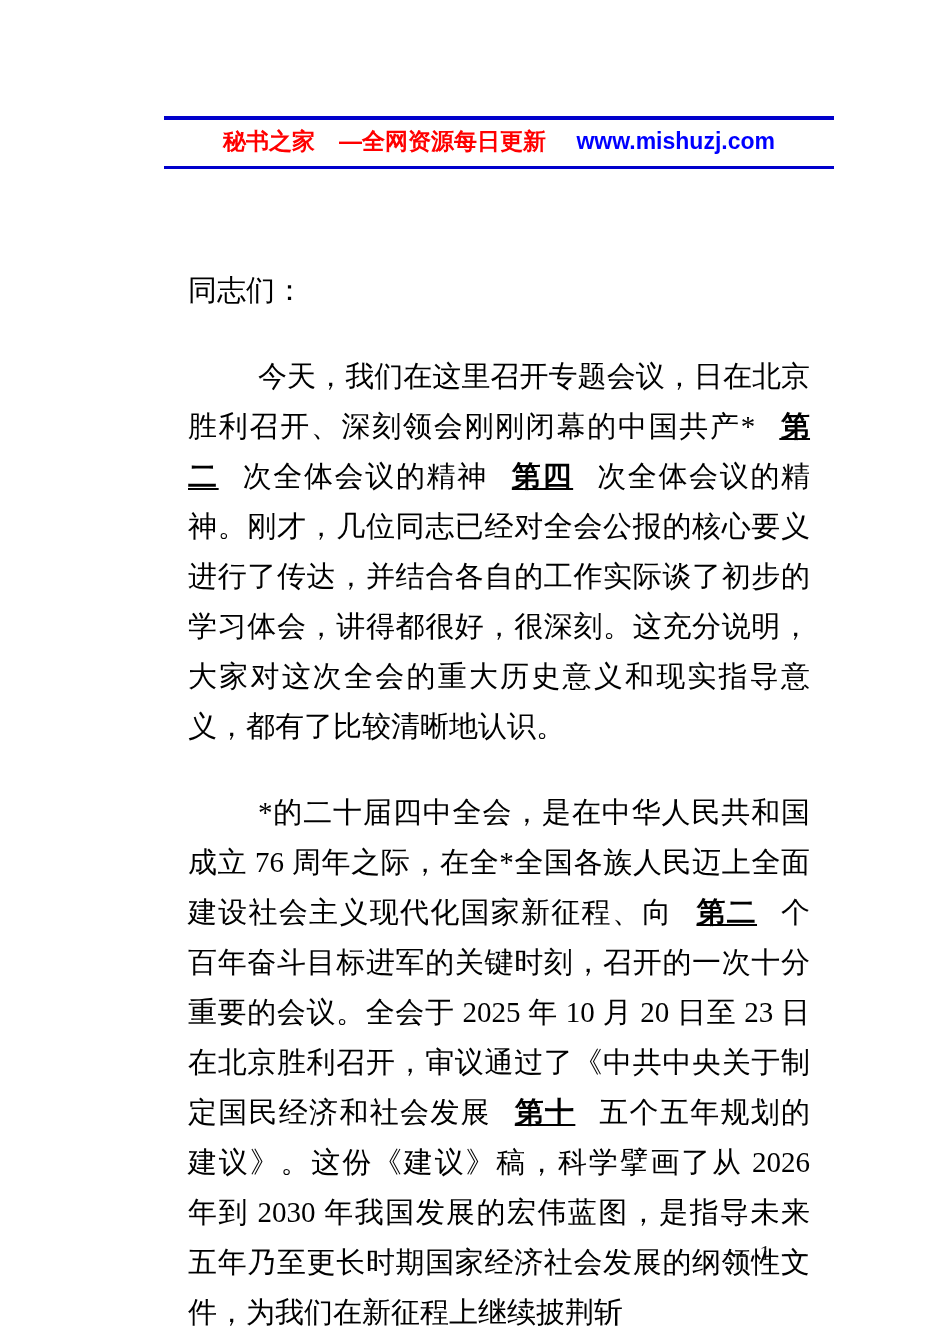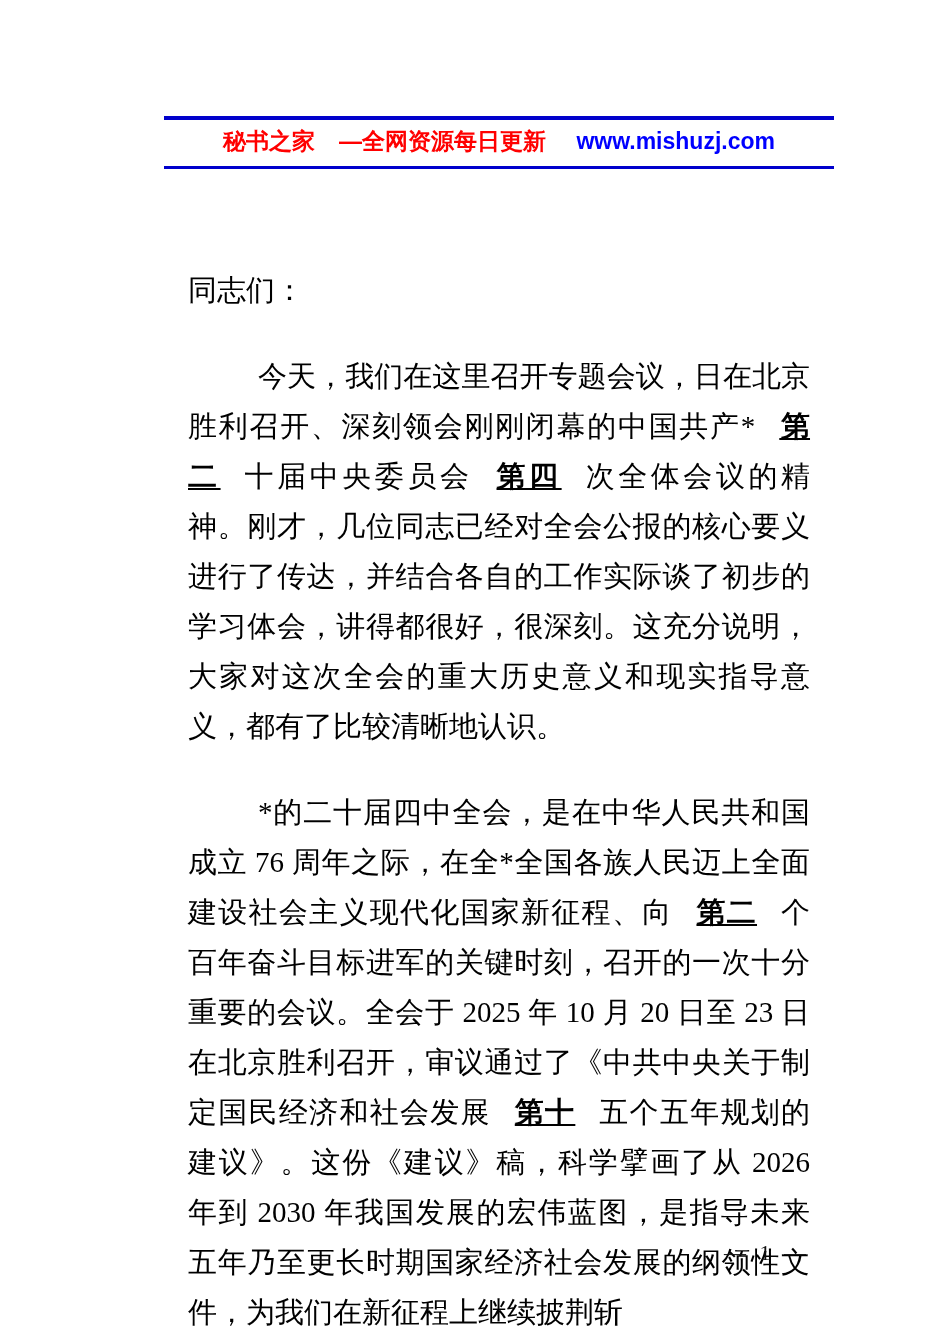--- a/index.html
+++ b/index.html
@@ -78,21 +78,21 @@
     <header class="site-header">
       <span class="brand">秘书之家</span><span class="tagline">—全网资源每日更新</span>
       <a href="#" class="site-url">www.mishuzj.com</a>
     </header>
 
 
     <div class="body-text">
 
       <p class="salutation">同志们：</p>
 
-      <p class="para"><span class="text-run">今天，我们在这里召开专题会议，日在北京胜利召开、深刻领会刚刚闭幕的中国共产*</span><span class="bold-run">第二</span><span class="text-run">十届中央委员会</span><span class="bold-run">第四</span><span class="text-run">次全体会议的精神。刚才，几位同志已经对全会公报的核心要义进行了传达，并结合各自的工作实际谈了初步的学习体会，讲得都很好，很深刻。这充分说明，大家对这次全会的重大历史意义和现实指导意义，都有了比较清晰地认识。</span></p>
+      <p class="para"><span class="text-run">今天，我们在这里召开专题会议，日在北京胜利召开、深刻领会刚刚闭幕的中国共产*</span><span class="bold-run">第二</span><span class="text-run">次全体会议的精神</span><span class="bold-run">第四</span><span class="text-run">次全体会议的精神。刚才，几位同志已经对全会公报的核心要义进行了传达，并结合各自的工作实际谈了初步的学习体会，讲得都很好，很深刻。这充分说明，大家对这次全会的重大历史意义和现实指导意义，都有了比较清晰地认识。</span></p>
 
       <p class="para"><span class="text-run">*的二十届四中全会，是在中华人民共和国成立 76 周年之际，在全*全国各族人民迈上全面建设社会主义现代化国家新征程、向</span><span class="bold-run">第二</span><span class="text-run">个百年奋斗目标进军的关键时刻，召开的一次十分重要的会议。全会于 2025 年 10 月 20 日至 23 日在北京胜利召开，审议通过了《中共中央关于制定国民经济和社会发展</span><span class="bold-run">第十</span><span class="text-run">五个五年规划的建议》。这份《建议》稿，科学擘画了从 2026 年到 2030 年我国发展的宏伟蓝图，是指导未来五年乃至更长时期国家经济社会发展的纲领性文件，为我们在新征程上继续披荆斩</span></p>
 
     </div>
   </div>
 
   <div class="page-number">— 1 —</div>
 </div>
 
 </body></html>

